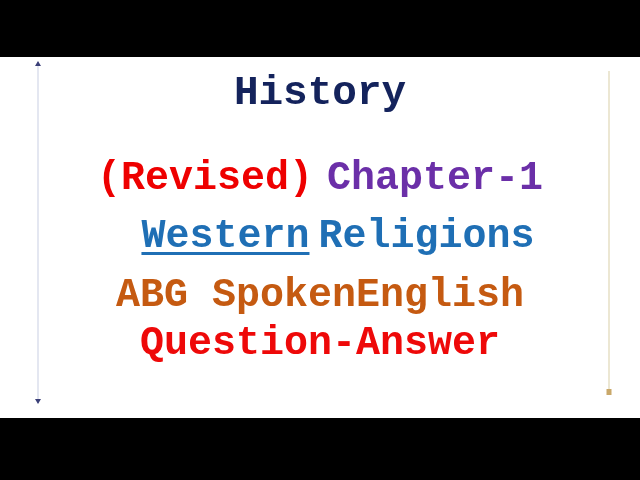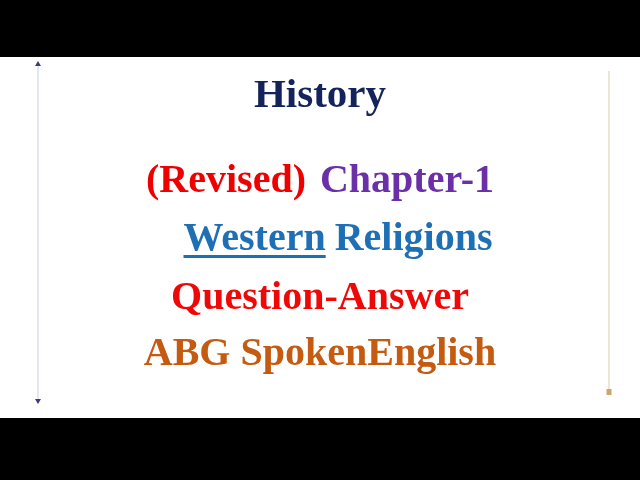--- a/index.html
+++ b/index.html
@@ -7,21 +7,21 @@
     margin: 0;
     padding: 0;
     background: #000000;
   }
   #screen {
     position: relative;
     width: 640px;
     height: 480px;
     background: #86efac;
     overflow: hidden;
-    font-family: Liberation Serif, serif;
+    font-family: Liberation Mono, monospace;
   }
   
   .letterbox {
     position: absolute;
     left: 0;
     width: 640px;
     background: #000000;
     z-index: 40;
   }
   .letterbox.top { top: 0; height: 57px; }
@@ -181,22 +181,22 @@
     <div class="line line-history">History</div>
 
     <div class="line line-chapter">
       <span class="revised">(Revised)</span><span class="chapter">Chapter-1</span>
     </div>
 
     <div class="line line-religions">
       <span class="western">Western</span><span class="religions">Religions</span>
     </div>
 
+    <div class="line line-abg">ABG SpokenEnglish</div>
+
     <div class="line line-qa">Question-Answer</div>
-
-    <div class="line line-abg">ABG SpokenEnglish</div>
 
   </div>
 
   <div class="letterbox top"></div>
   <div class="letterbox bottom"></div>
 
 </div>
 
 </body></html>

